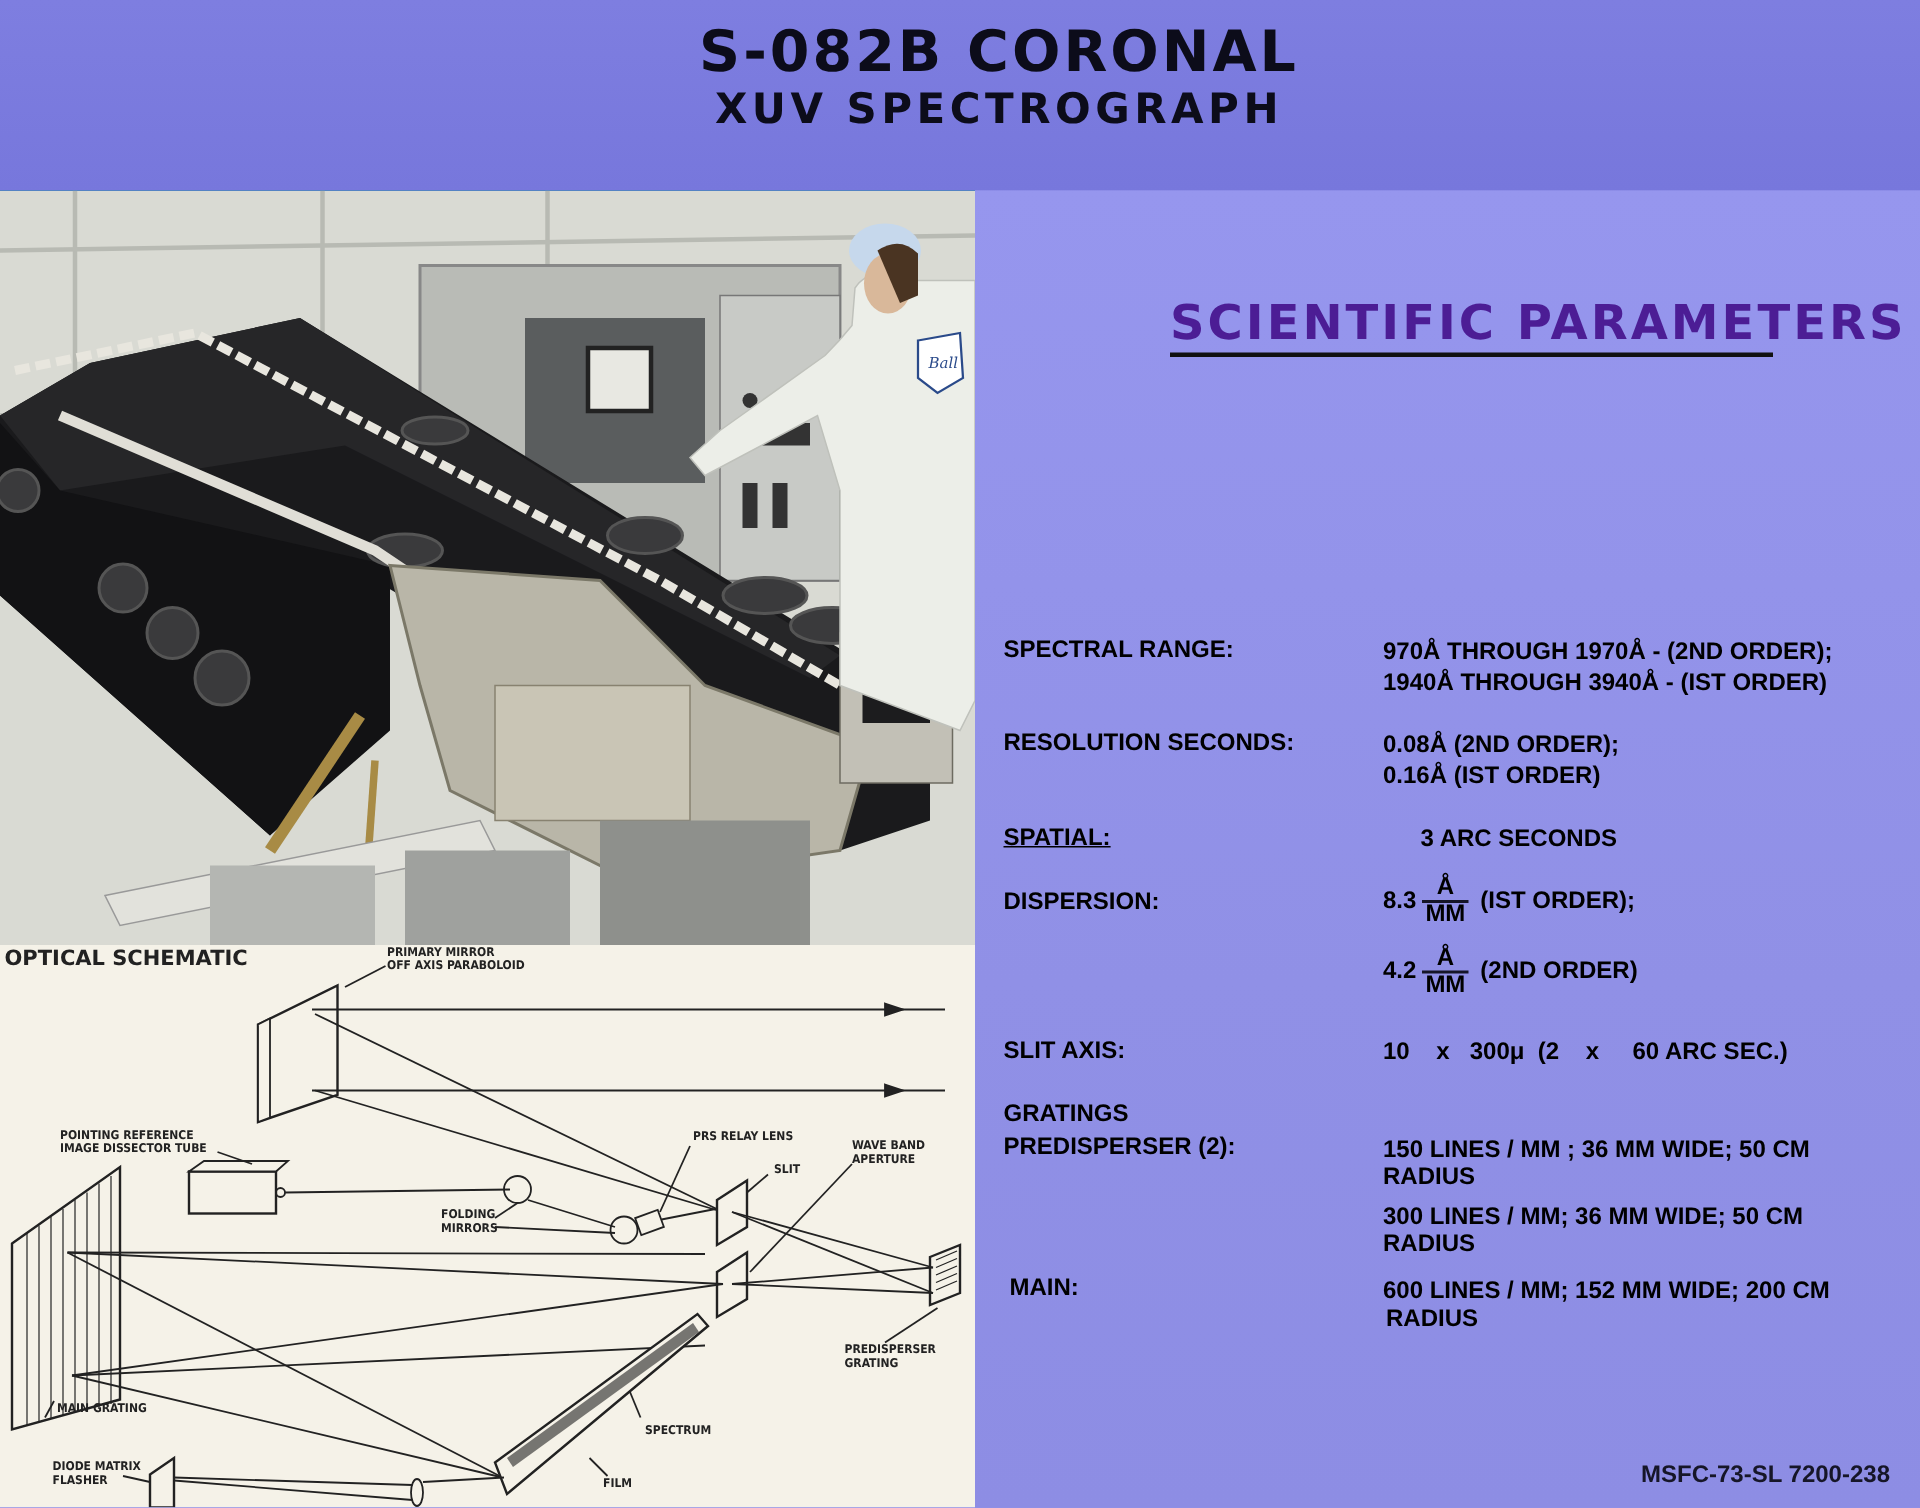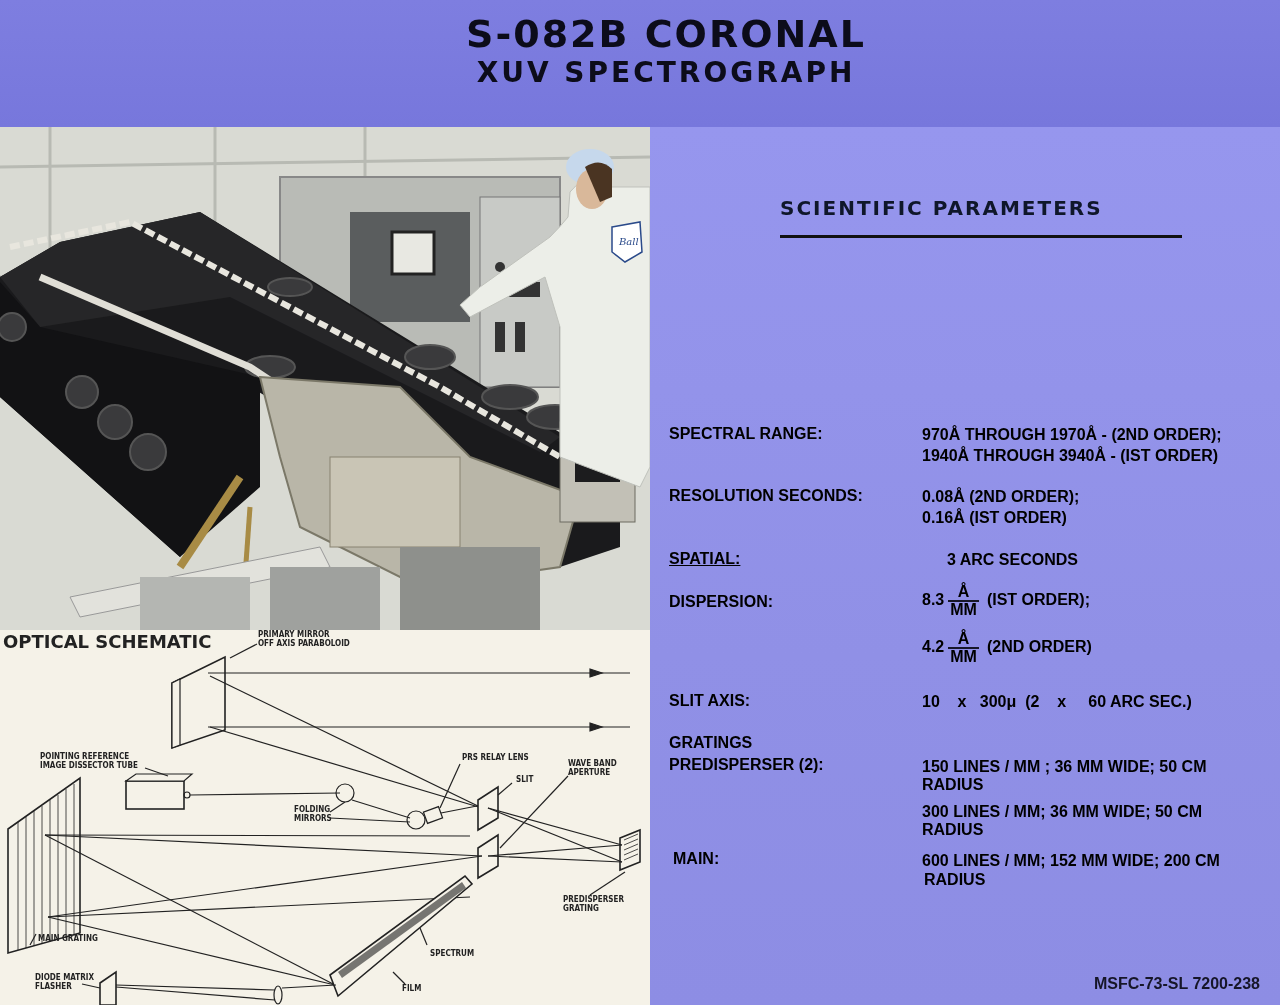--- a/index.html
+++ b/index.html
@@ -22,22 +22,22 @@
     position: absolute; left: 0; width: 1332px; top: 56px; text-align: center;
     font-family: "DejaVu Sans", sans-serif; font-weight: bold; font-size: 28px;
     letter-spacing: 3px; color: #0c0c1a;
   }
   .right-panel {
     position: absolute; left: 650px; top: 127px; width: 630px; height: 878px;
     background: linear-gradient(#9696ee, #9090e6 60%, #8d8de4);
   }
   .sci-title {
     position: absolute; left: 780px; top: 196px; width: 402px;
-    font-family: "DejaVu Sans", sans-serif; font-weight: bold; font-size: 20px;
-    letter-spacing: 2px; color: #0f172a; white-space: nowrap;
+    font-family: "DejaVu Sans", sans-serif; font-weight: bold; font-size: 32px;
+    letter-spacing: 2px; color: #4c1d95; white-space: nowrap;
   }
   .sci-underline {
     position: absolute; left: 780px; top: 235px; width: 402px; height: 3px; background: #111;
   }
   .lbl, .val {
     position: absolute; font-weight: bold; font-size: 16px; color: #000000; white-space: nowrap;
     line-height: 20px;
   }
   .lbl { left: 669px; }
   .val { left: 922px; }
@@ -50,21 +50,21 @@
   .photo {
     position: absolute; left: 0; top: 127px; width: 650px; height: 650px;
     background: #0369a1; overflow: hidden;
   }
   .schematic {
     position: absolute; left: 0; top: 630px; width: 650px; height: 375px;
     background: #f5f2e8; overflow: hidden;
   }
   .schem-title {
     position: absolute; left: 3px; top: 631px; font-family: "DejaVu Sans", sans-serif;
-    font-weight: bold; font-size: 18px; color: #222;
+    font-weight: bold; font-size: 14px; color: #222;
   }
   .schem-label {
     position: absolute; font-family: "DejaVu Sans Condensed", "DejaVu Sans", sans-serif;
     font-weight: bold; font-size: 8px; line-height: 9px; color: #222; white-space: pre;
   }
 </style>
 </head>
 <body>
 
 <div class="header"></div>

